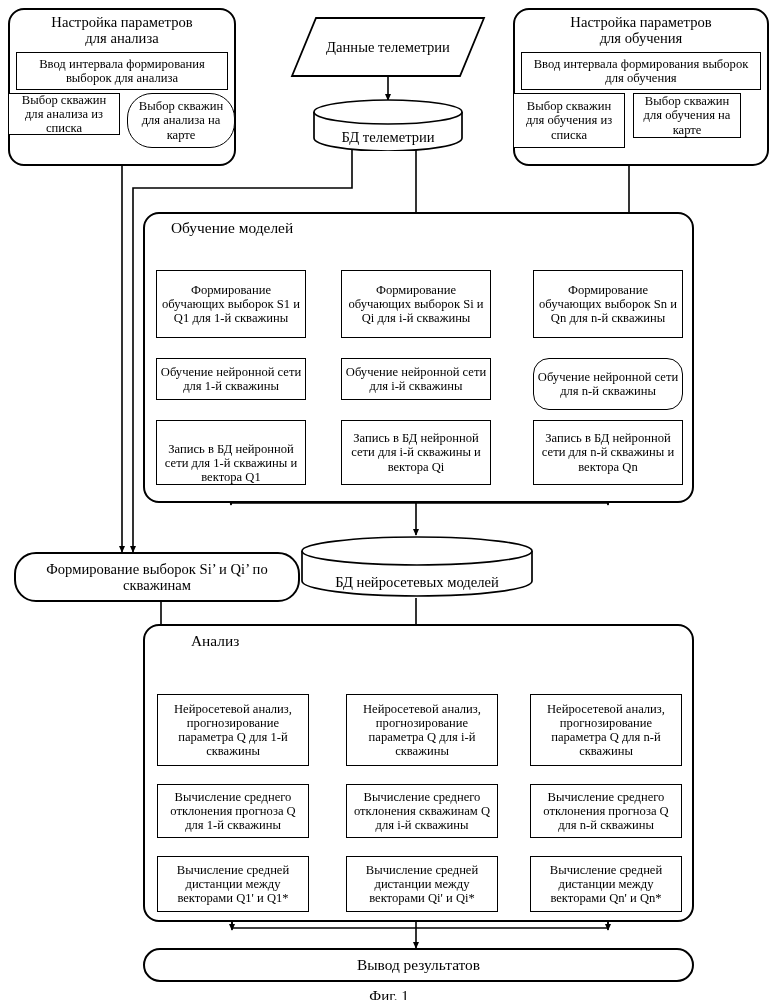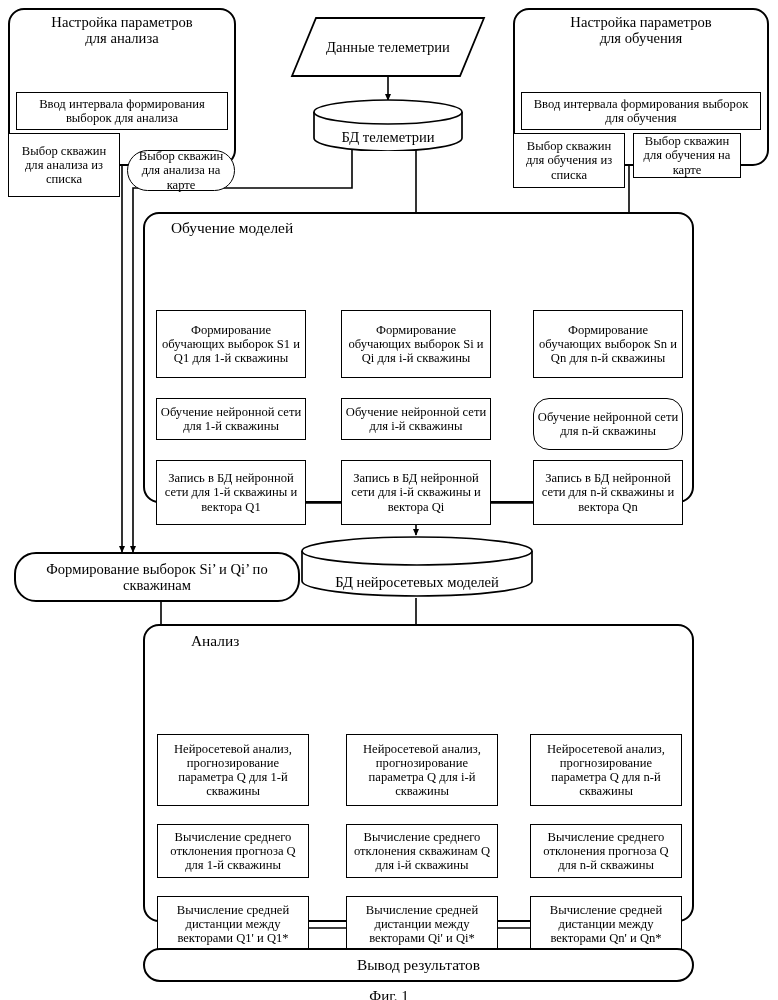--- a/index.html
+++ b/index.html
@@ -1,21 +1,21 @@
 <!DOCTYPE html>
 <html><head>
 <meta charset="utf-8">
 <style>
   html,body{margin:0;padding:0;background:#ffffff;}
   body{font-family:"Liberation Serif", serif;color:#000;}
   #canvas{position:relative;width:778px;height:1000px;background:#fff;overflow:hidden;}
   svg#wires{position:absolute;left:0;top:0;width:778px;height:1000px;pointer-events:none;}
   .node{position:absolute;box-sizing:border-box;display:flex;align-items:center;
         justify-content:center;text-align:center;background:#fff;}
-  .rect{border:1.6px solid #000;margin-top:40px;}
+  .rect{border:1.6px solid #000;}
   .rnd-group{border:2.2px solid #000;border-radius:16px;align-items:flex-start;}
   .rnd-term{border:2.2px solid #000;border-radius:22px;}
   .txt{display:block;line-height:1.12;padding:0 3px;}
   .grp-title{position:absolute;font-size:15px;}
   .para{position:absolute;}
   .para .ptxt{position:absolute;left:0;top:0;width:100%;height:100%;
         display:flex;align-items:center;justify-content:center;text-align:center;line-height:1.12;}
   .cyl{position:absolute;}
   .cyl .ctxt{position:absolute;left:0;top:0;width:100%;height:100%;
         display:flex;align-items:center;justify-content:center;text-align:center;}
@@ -141,24 +141,24 @@
   </svg>
 
   <div class="node rnd-group" style="left:8px;top:8px;width:228px;height:158px;"></div>
   <div class="grp-title f15" style="left:8px;top:14px;width:228px;text-align:center;">
     <span class="txt">Настройка параметров</span>
     <span class="txt">для анализа</span>
   </div>
   <div class="node rect f13" style="left:16px;top:52px;width:212px;height:38px;">
     <span class="txt">Ввод интервала формирования выборок для анализа</span>
   </div>
-  <div class="node rect f13" style="left:8px;top:93px;width:112px;height:64px;">
+  <div class="node rect f13" style="left:8px;top:93px;width:112px;height:42px;">
     <span class="txt">Выбор скважин для анализа из списка</span>
   </div>
-  <div class="node rect f13" style="left:127px;top:110px;width:108px;height:41px;border-radius:25px;">
+  <div class="node rect f13" style="left:127px;top:93px;width:108px;height:55px;border-radius:25px;">
     <span class="txt">Выбор скважин для анализа  на карте</span>
   </div>
 
   <div class="node rnd-group" style="left:513px;top:8px;width:256px;height:158px;"></div>
   <div class="grp-title f15" style="left:513px;top:14px;width:256px;text-align:center;">
     <span class="txt">Настройка параметров</span>
     <span class="txt">для обучения</span>
   </div>
   <div class="node rect f13" style="left:521px;top:52px;width:240px;height:38px;">
     <span class="txt">Ввод интервала формирования выборок для обучения</span>
@@ -207,21 +207,21 @@
   <div class="node rect f13" style="left:156px;top:358px;width:150px;height:42px;">
     <span class="txt">Обучение нейронной сети для 1-й скважины</span>
   </div>
   <div class="node rect f13" style="left:341px;top:358px;width:150px;height:42px;">
     <span class="txt">Обучение нейронной сети для i-й скважины</span>
   </div>
   <div class="node rect f13" style="left:533px;top:358px;width:150px;height:52px;border-radius:16px;">
     <span class="txt">Обучение нейронной сети для n-й скважины</span>
   </div>
 
-  <div class="node rect f13" style="left:156px;top:420px;width:150px;height:65px;">
+  <div class="node rect f13" style="left:156px;top:420px;width:150px;height:65px;align-items:flex-end;">
     <span class="txt">Запись в БД нейронной сети для 1-й скважины и вектора Q1</span>
   </div>
   <div class="node rect f13" style="left:533px;top:420px;width:150px;height:65px;">
     <span class="txt">Запись в БД нейронной сети для n-й скважины и вектора Qn</span>
   </div>
   <div class="node rect f13" style="left:341px;top:420px;width:150px;height:65px;">
     <span class="txt">Запись в БД нейронной сети для i-й скважины и вектора Qi</span>
   </div>
 
   <div class="node rnd-term f15" style="left:14px;top:552px;width:286px;height:50px;">

